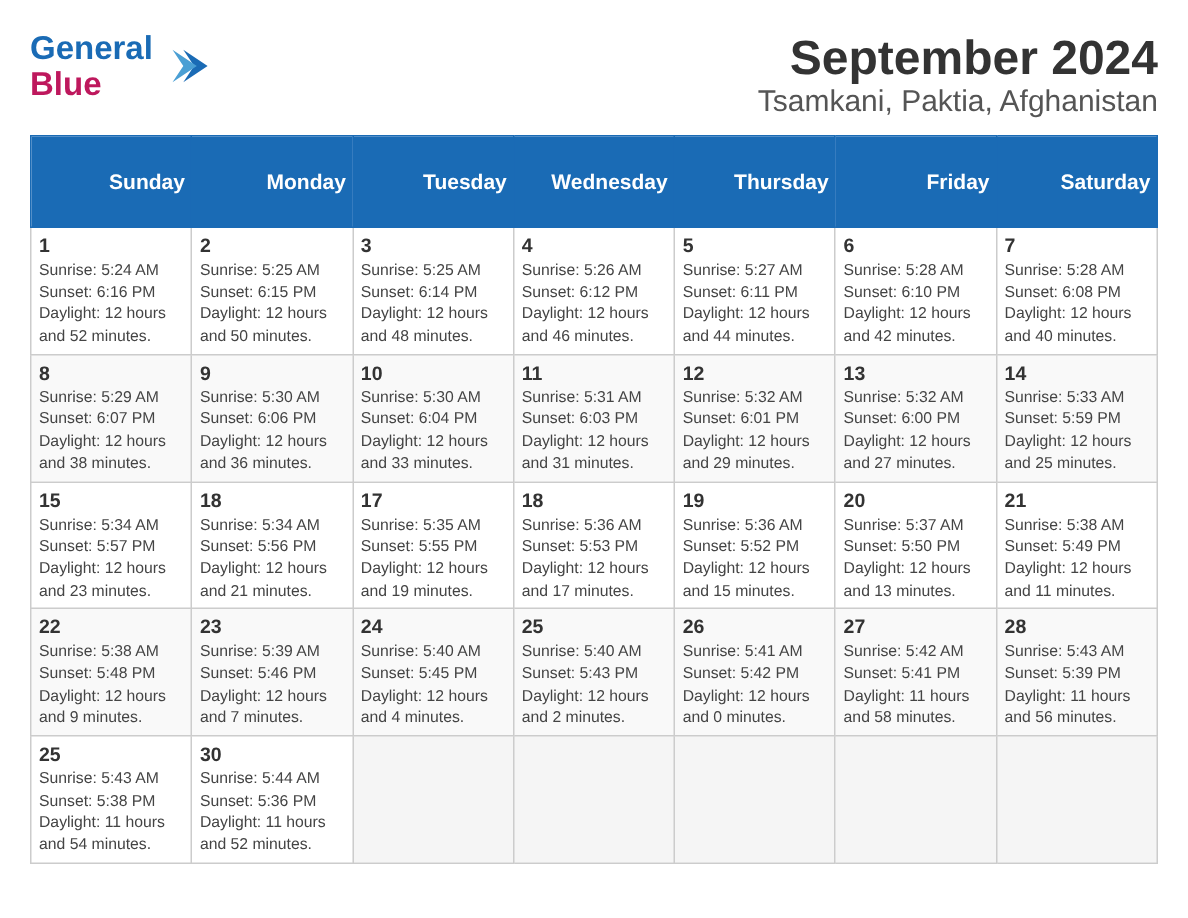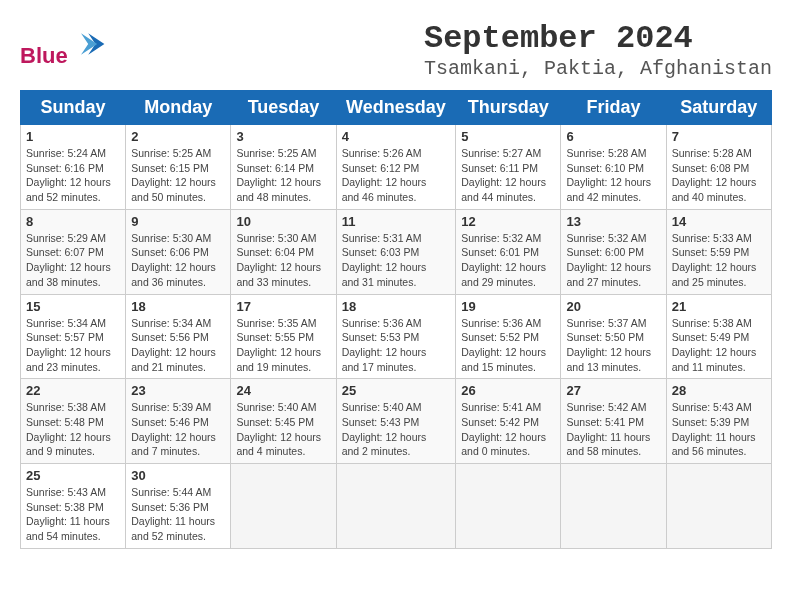--- a/index.html
+++ b/index.html
@@ -28,43 +28,42 @@
     }
     .logo-text span {
       color: #1a6bb5;
     }
     .logo-icon {
       width: 36px;
       height: 36px;
       margin-left: 4px;
     }
     .title-area {
-      text-align: left;
-      font-family: Liberation Mono, monospace;
+      text-align: right;
     }
     .month-title {
       font-size: 32px;
       font-weight: bold;
       color: #333;
     }
     .subtitle {
       font-size: 20px;
       color: #555;
     }
     table {
       width: 100%;
       border-collapse: collapse;
       font-size: 11px;
     }
     thead th {
       background-color: #1a6bb5;
       color: #fff;
-      padding: 6px 4px;
-      text-align: center;
-      font-size: 18px;
+      padding: 22px 4px;
+      text-align: right;
+      font-size: 14px;
       font-weight: bold;
       border: 1px solid #1a6bb5;
     }
     tbody td {
       border: 1px solid #ccc;
       padding: 4px 5px;
       vertical-align: top;
       height: 80px;
       color: #333;
       background: #fff;
@@ -87,21 +86,21 @@
       background: #f5f5f5 !important;
     }
   </style>
 </head>
 <body>
 
 <div class="header">
   <div class="logo">
     <div>
       <div class="logo-text">
-        <br>
+        <span>General</span><br>
         <span style="color:#be185d;">Blue</span>
       </div>
     </div>
     <svg class="logo-icon" viewBox="0 0 40 40">
       <polygon points="18,8 36,20 18,32 26,20" fill="#1a6bb5"></polygon>
       <polygon points="10,8 28,20 10,32 18,20" fill="#4a9fd4"></polygon>
     </svg>
   </div>
   <div class="title-area">
     <div class="month-title">September 2024</div>

